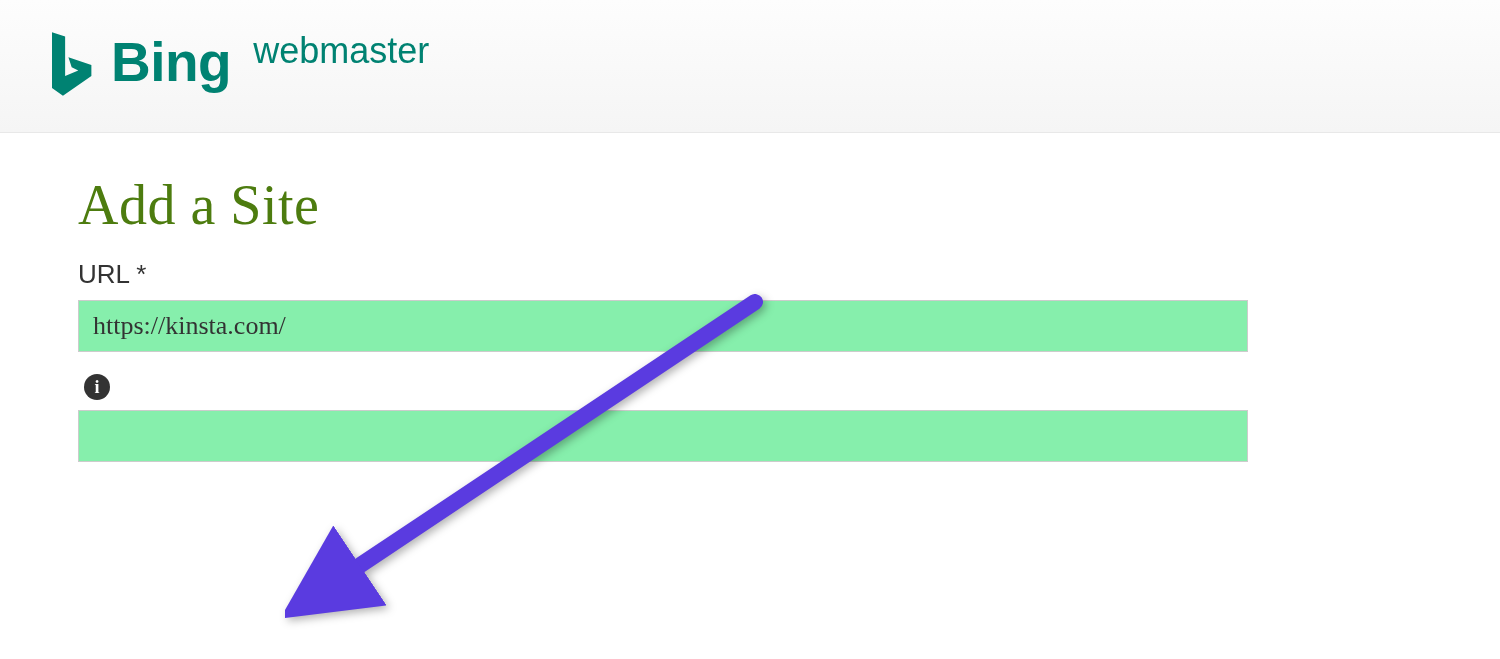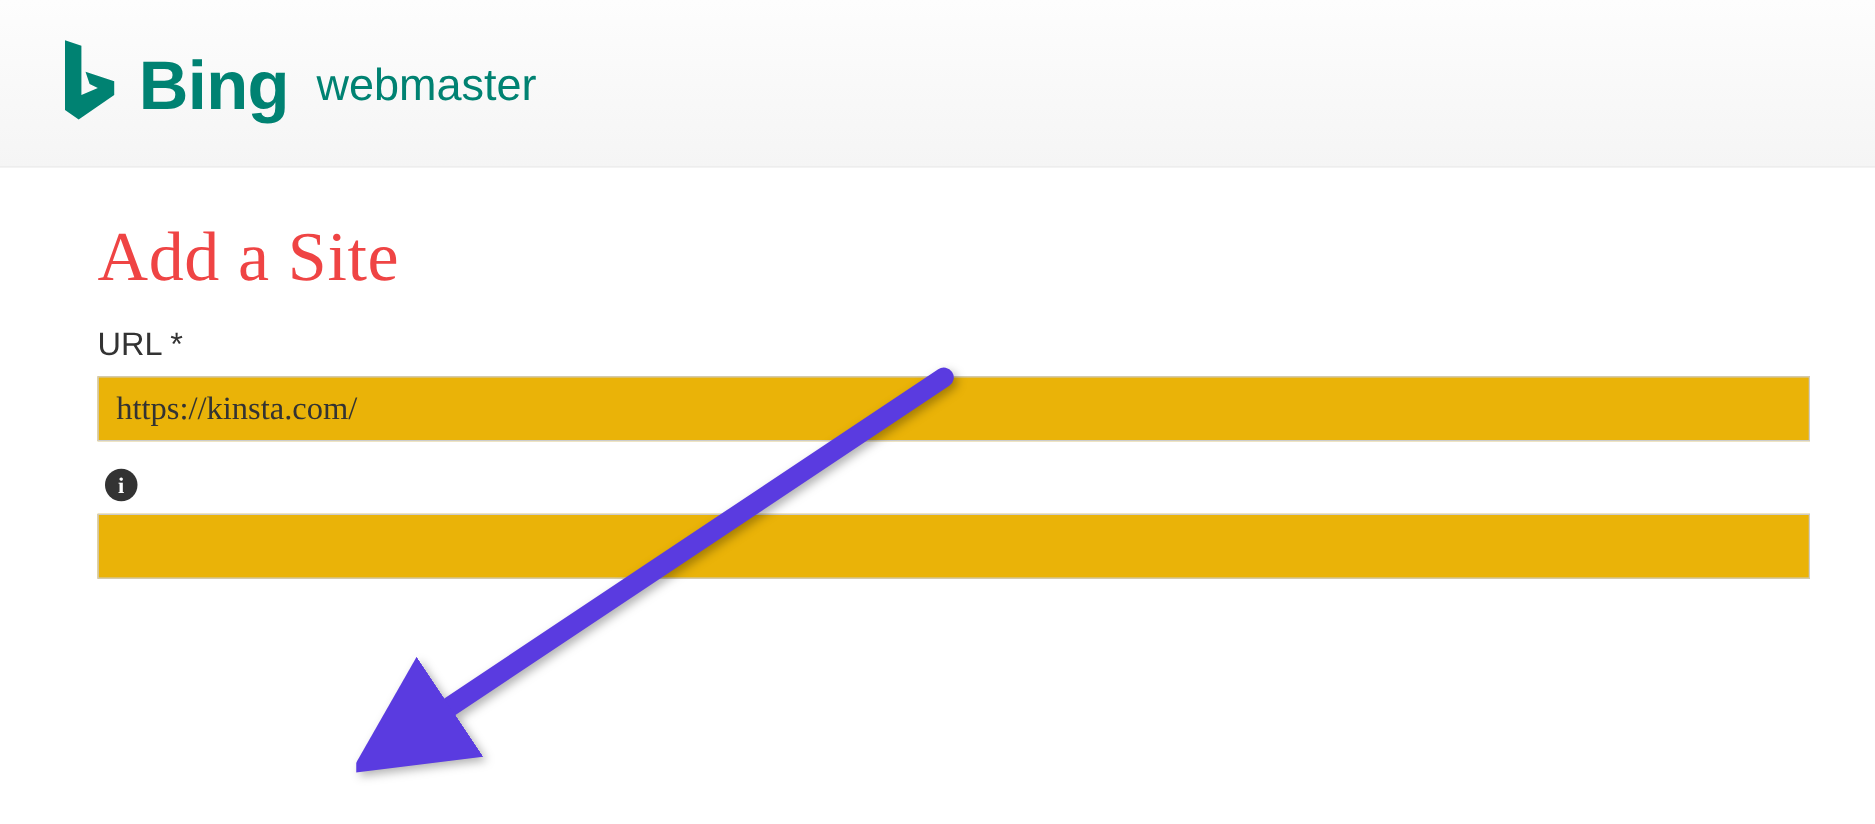--- a/index.html
+++ b/index.html
@@ -13,21 +13,20 @@
       font-family: "Segoe UI", Arial, sans-serif;
       background: #ffffff;
       overflow: hidden;
       position: relative;
     }
     .header {
       background: linear-gradient(to bottom, #fdfdfd, #f5f5f5);
       padding: 30px 30px 28px 42px;
       border-bottom: 1px solid #e8e8e8;
       display: flex;
-      align-items: center;
     }
     .logo-b {
       width: 55px;
       height: 70px;
       fill: #008272;
     }
     .brand-bing {
       font-size: 55px;
       font-weight: 700;
       color: #008272;
@@ -39,49 +38,49 @@
       font-weight: 400;
       color: #008272;
       margin-left: 22px;
     }
     .content {
       padding: 40px 78px 0 78px;
     }
     .page-title {
       font-size: 56px;
       font-weight: 400;
-      color: #ef4444;
+      color: #4d7c0f;
       font-family: Georgia, "Times New Roman", serif;
       letter-spacing: 0.5px;
     }
     .section-label {
       font-size: 28px;
       font-weight: 400;
       color: #333333;
       margin-top: 56px;
       letter-spacing: 0.5px;
     }
     .field-label {
       font-size: 26px;
       font-weight: 400;
       color: #333333;
       margin-top: 22px;
       display: flex;
       align-items: center;
     }
     .text-input {
-      width: 1370px;
+      width: 1170px;
       height: 52px;
       border: 1px solid #cccccc;
       margin-top: 10px;
       padding: 8px 14px;
       font-size: 26px;
       font-family: Georgia, "Times New Roman", serif;
       color: #333333;
-      background: #eab308;
+      background: #86efac;
     }
     .info-icon-wrap {
       display: inline-flex;
       align-items: center;
       justify-content: center;
       width: 26px;
       height: 26px;
       border-radius: 50%;
       background: #333333;
       color: #ffffff;

